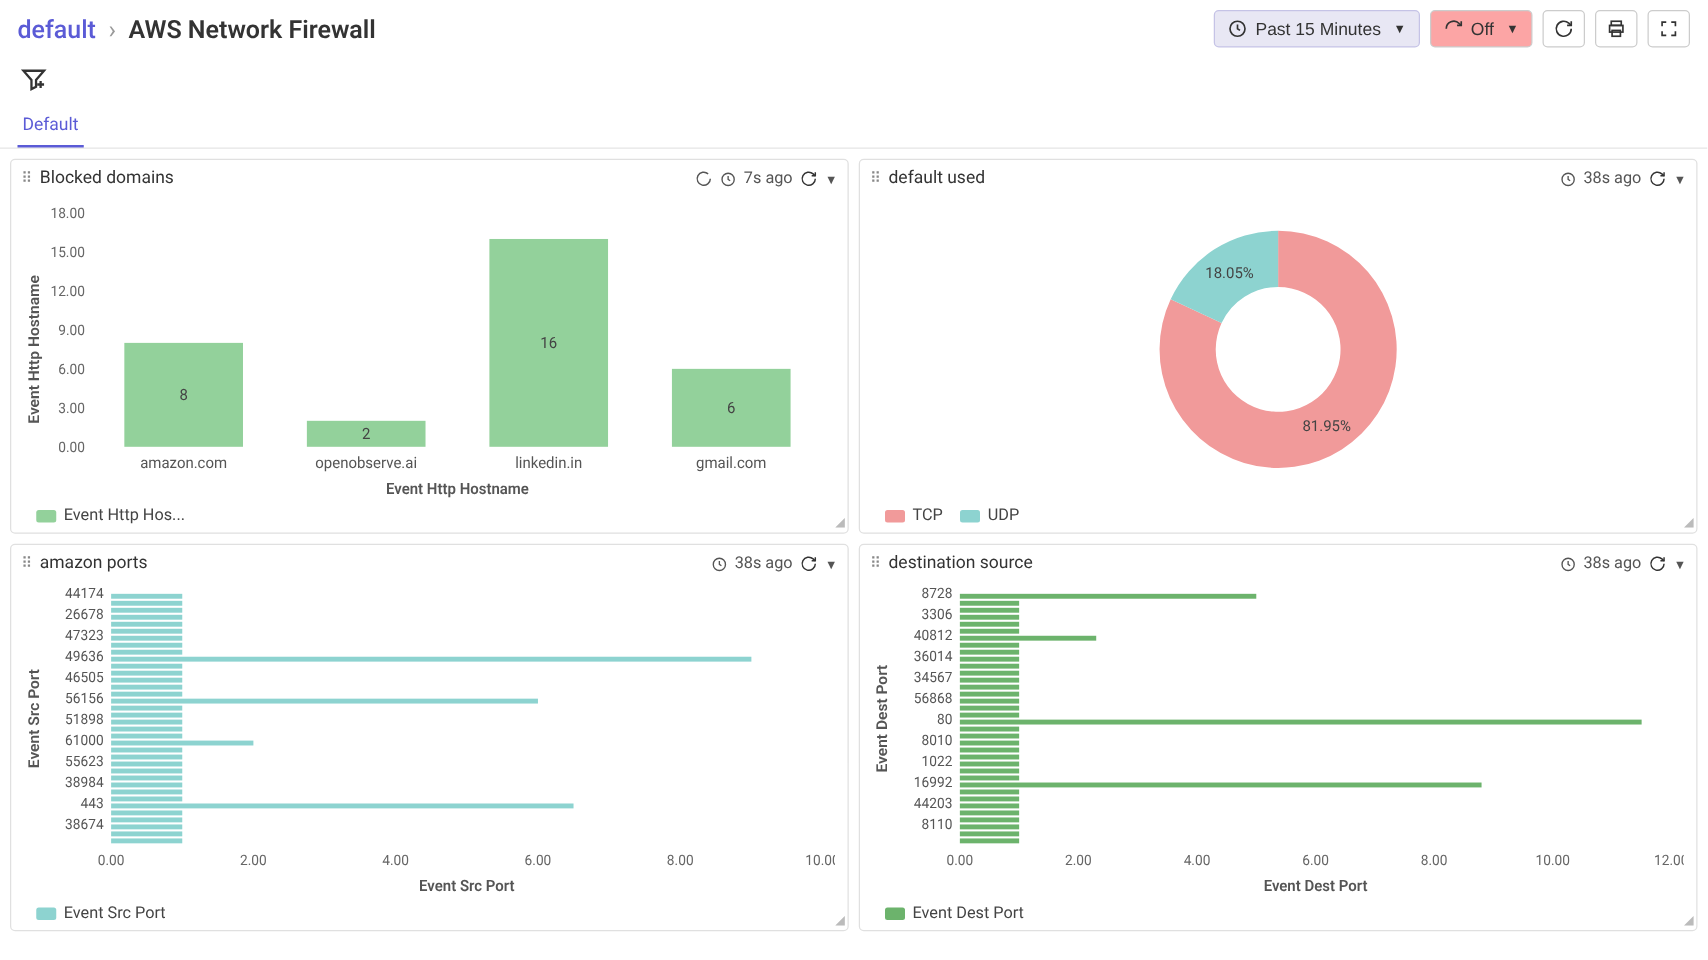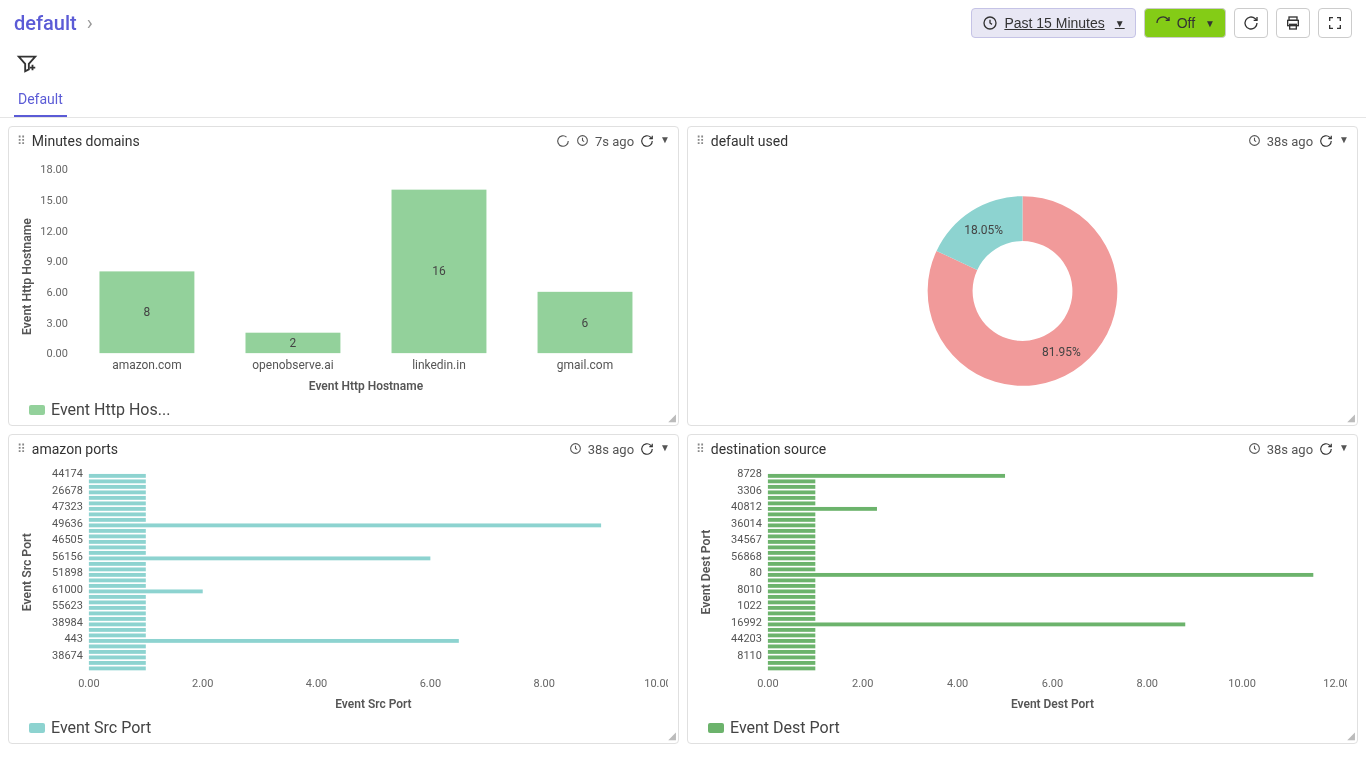--- a/index.html
+++ b/index.html
@@ -3,51 +3,52 @@
 <meta charset="utf-8">
 <style>
   * { box-sizing: border-box; margin: 0; padding: 0; }
   body { font-family: -apple-system, BlinkMacSystemFont, "Segoe UI", Roboto, sans-serif; background:#fff; color:#333; font-size:13px; width:1366px; }
   .topbar { display:flex; align-items:center; justify-content:space-between; padding:8px 14px; }
   .breadcrumb { display:flex; align-items:center; gap:10px; font-size:20px; }
   .breadcrumb .bc-root { color:#5b5bd6; font-weight:500; }
   .breadcrumb .chev { color:#999; }
   .breadcrumb .bc-page { color:#333; font-weight:600; }
   .top-controls { display:flex; align-items:center; gap:8px; }
-  .ctrl { display:inline-flex; align-items:center; gap:6px; border:1px solid #ccc; border-radius:4px; padding:6px 10px; background:#84cc16; cursor:pointer; font-size:14px; color:#333; }
-  .ctrl.purple { background:#e8e7f4; border-color:#c5c3e6;text-decoration:underline; }
+  .ctrl { display:inline-flex; align-items:center; gap:6px; border:1px solid #ccc; border-radius:4px; padding:6px 10px; background:#fca5a5; cursor:pointer; font-size:14px; color:#333; }
+  .ctrl.purple { background:#e8e7f4; border-color:#c5c3e6; }
   .ctrl .caret { font-size:10px; margin-left:4px; }
   .icon-btn { border:1px solid #ccc; border-radius:4px; padding:6px 8px; background:#fff; cursor:pointer; display:inline-flex; align-items:center; justify-content:center; }
   svg { display:block; }
   .filterbar { padding:4px 14px 6px; }
   .tabs { padding:0 14px; border-bottom:1px solid #e5e5e5; display:flex; }
   .tab { padding:8px 4px; color:#5b5bd6; font-size:14px; border-bottom:2px solid #5b5bd6; cursor:pointer; }
   .grid { display:grid; grid-template-columns: 1fr 1fr; grid-template-rows: 300px 310px; gap:8px; padding:8px 8px; }
   .panel { border:1px solid #e0e0e0; border-radius:4px; background:#fff; display:flex; flex-direction:column; position:relative; }
   .panel-header { display:flex; align-items:center; justify-content:space-between; padding:6px 8px; font-size:14px; }
   .panel-header .left { display:flex; align-items:center; gap:6px; }
-  .panel-header .right { display:flex; align-items:flex-start; gap:6px; color:#555; font-size:13px; }
+  .panel-header .right { display:flex; align-items:flex-end; gap:6px; color:#555; font-size:13px; }
   .drag { color:#888; font-size:12px; cursor:move; }
   .chart-area { flex:1; position:relative; padding:4px 10px 2px 10px; overflow:hidden; }
-  .legend-row { display:flex; align-items:center; gap:14px; padding:4px 10px 6px 20px; font-size:16px; color:#444; }
+  .legend-row { display:flex; align-items:center; gap:14px; padding:4px 10px 6px 20px; font-size:13px; color:#444; }
   .legend-item { display:flex; align-items:center; gap:6px; }
   .swatch { width:16px; height:10px; border-radius:2px; display:inline-block; }
   .resize-handle { position:absolute; right:2px; bottom:2px; color:#bbb; font-size:10px; cursor:nwse-resize; }
   .axis-label { font-size:12px; fill:#555; font-weight:600; }
   .bar-label { font-size:12px; fill:#444; text-anchor:middle; }
   .ylabel-v { font-size:12px; font-weight:600; fill:#555; }
   .age-icon { display:inline-flex; align-items:center; }
 </style>
 </head>
 <body>
 
 <div class="topbar">
   <div class="breadcrumb">
     <span class="bc-root">default</span>
     <span class="chev">›</span>
+    <span class="bc-page">AWS Network Firewall</span>
   </div>
   <div class="top-controls">
     <button class="ctrl purple">
       <span>
         <svg width="16" height="16" viewBox="0 0 24 24" fill="none" stroke="#333" stroke-width="2">
             <circle cx="12" cy="12" r="9"></circle>
             <path d="M12 7v5l3 2"></path>
           </svg>
       </span>
       <span>Past 15 Minutes</span>
@@ -96,21 +97,21 @@
 <div class="tabs">
   <div class="tab">Default</div>
 </div>
 
 <div class="grid">
 
   <div class="panel">
     <div class="panel-header">
       <div class="left">
         <span class="drag">⠿</span>
-        <span>Minutes domains</span>
+        <span>Blocked domains</span>
       </div>
       <div class="right">
         <span>
             <svg width="14" height="14" viewBox="0 0 24 24" fill="none" stroke="#555" stroke-width="2">
               <path d="M21 12a9 9 0 1 1-3-6.7"></path>
             </svg>
           </span>
         <span class="age-icon">
             <svg width="13" height="13" viewBox="0 0 24 24" fill="none" stroke="#555" stroke-width="2">
               <circle cx="12" cy="12" r="9"></circle>
@@ -184,20 +185,30 @@
         <span style="font-size:10px;cursor:pointer;">▼</span>
       </div>
     </div>
     <div class="chart-area">
       <svg id="svg-pie" width="100%" height="100%" viewBox="0 0 650 230" preserveAspectRatio="xMidYMid meet">
           <path d="M 325 20 A 95 95 0 1 1 238.91478002897748 74.8212132768962 L 279.6919894889355 93.85327014573485 A 50 50 0 1 0 325 65 Z" fill="#f19a9a"></path>
           <text x="363.9435490426231" y="180.1526776843403" text-anchor="middle" font-size="12" fill="#444">81.95%</text>
           <path d="M 238.91478002897748 74.8212132768962 A 95 95 0 0 1 325 20 L 325 65 A 50 50 0 0 0 279.6919894889355 93.85327014573485 Z" fill="#8dd3d0"></path>
           <text x="286.0564509573769" y="57.84732231565971" text-anchor="middle" font-size="12" fill="#444">18.05%</text>
         </svg>
+    </div>
+    <div class="legend-row">
+      <div class="legend-item">
+        <span class="swatch" style="background:#f19a9a"></span>
+        <span>TCP</span>
+      </div>
+      <div class="legend-item">
+        <span class="swatch" style="background:#8dd3d0"></span>
+        <span>UDP</span>
+      </div>
     </div>
     <span class="resize-handle">◢</span>
   </div>
 
   <div class="panel">
     <div class="panel-header">
       <div class="left">
         <span class="drag">⠿</span>
         <span>amazon ports</span>
       </div>

